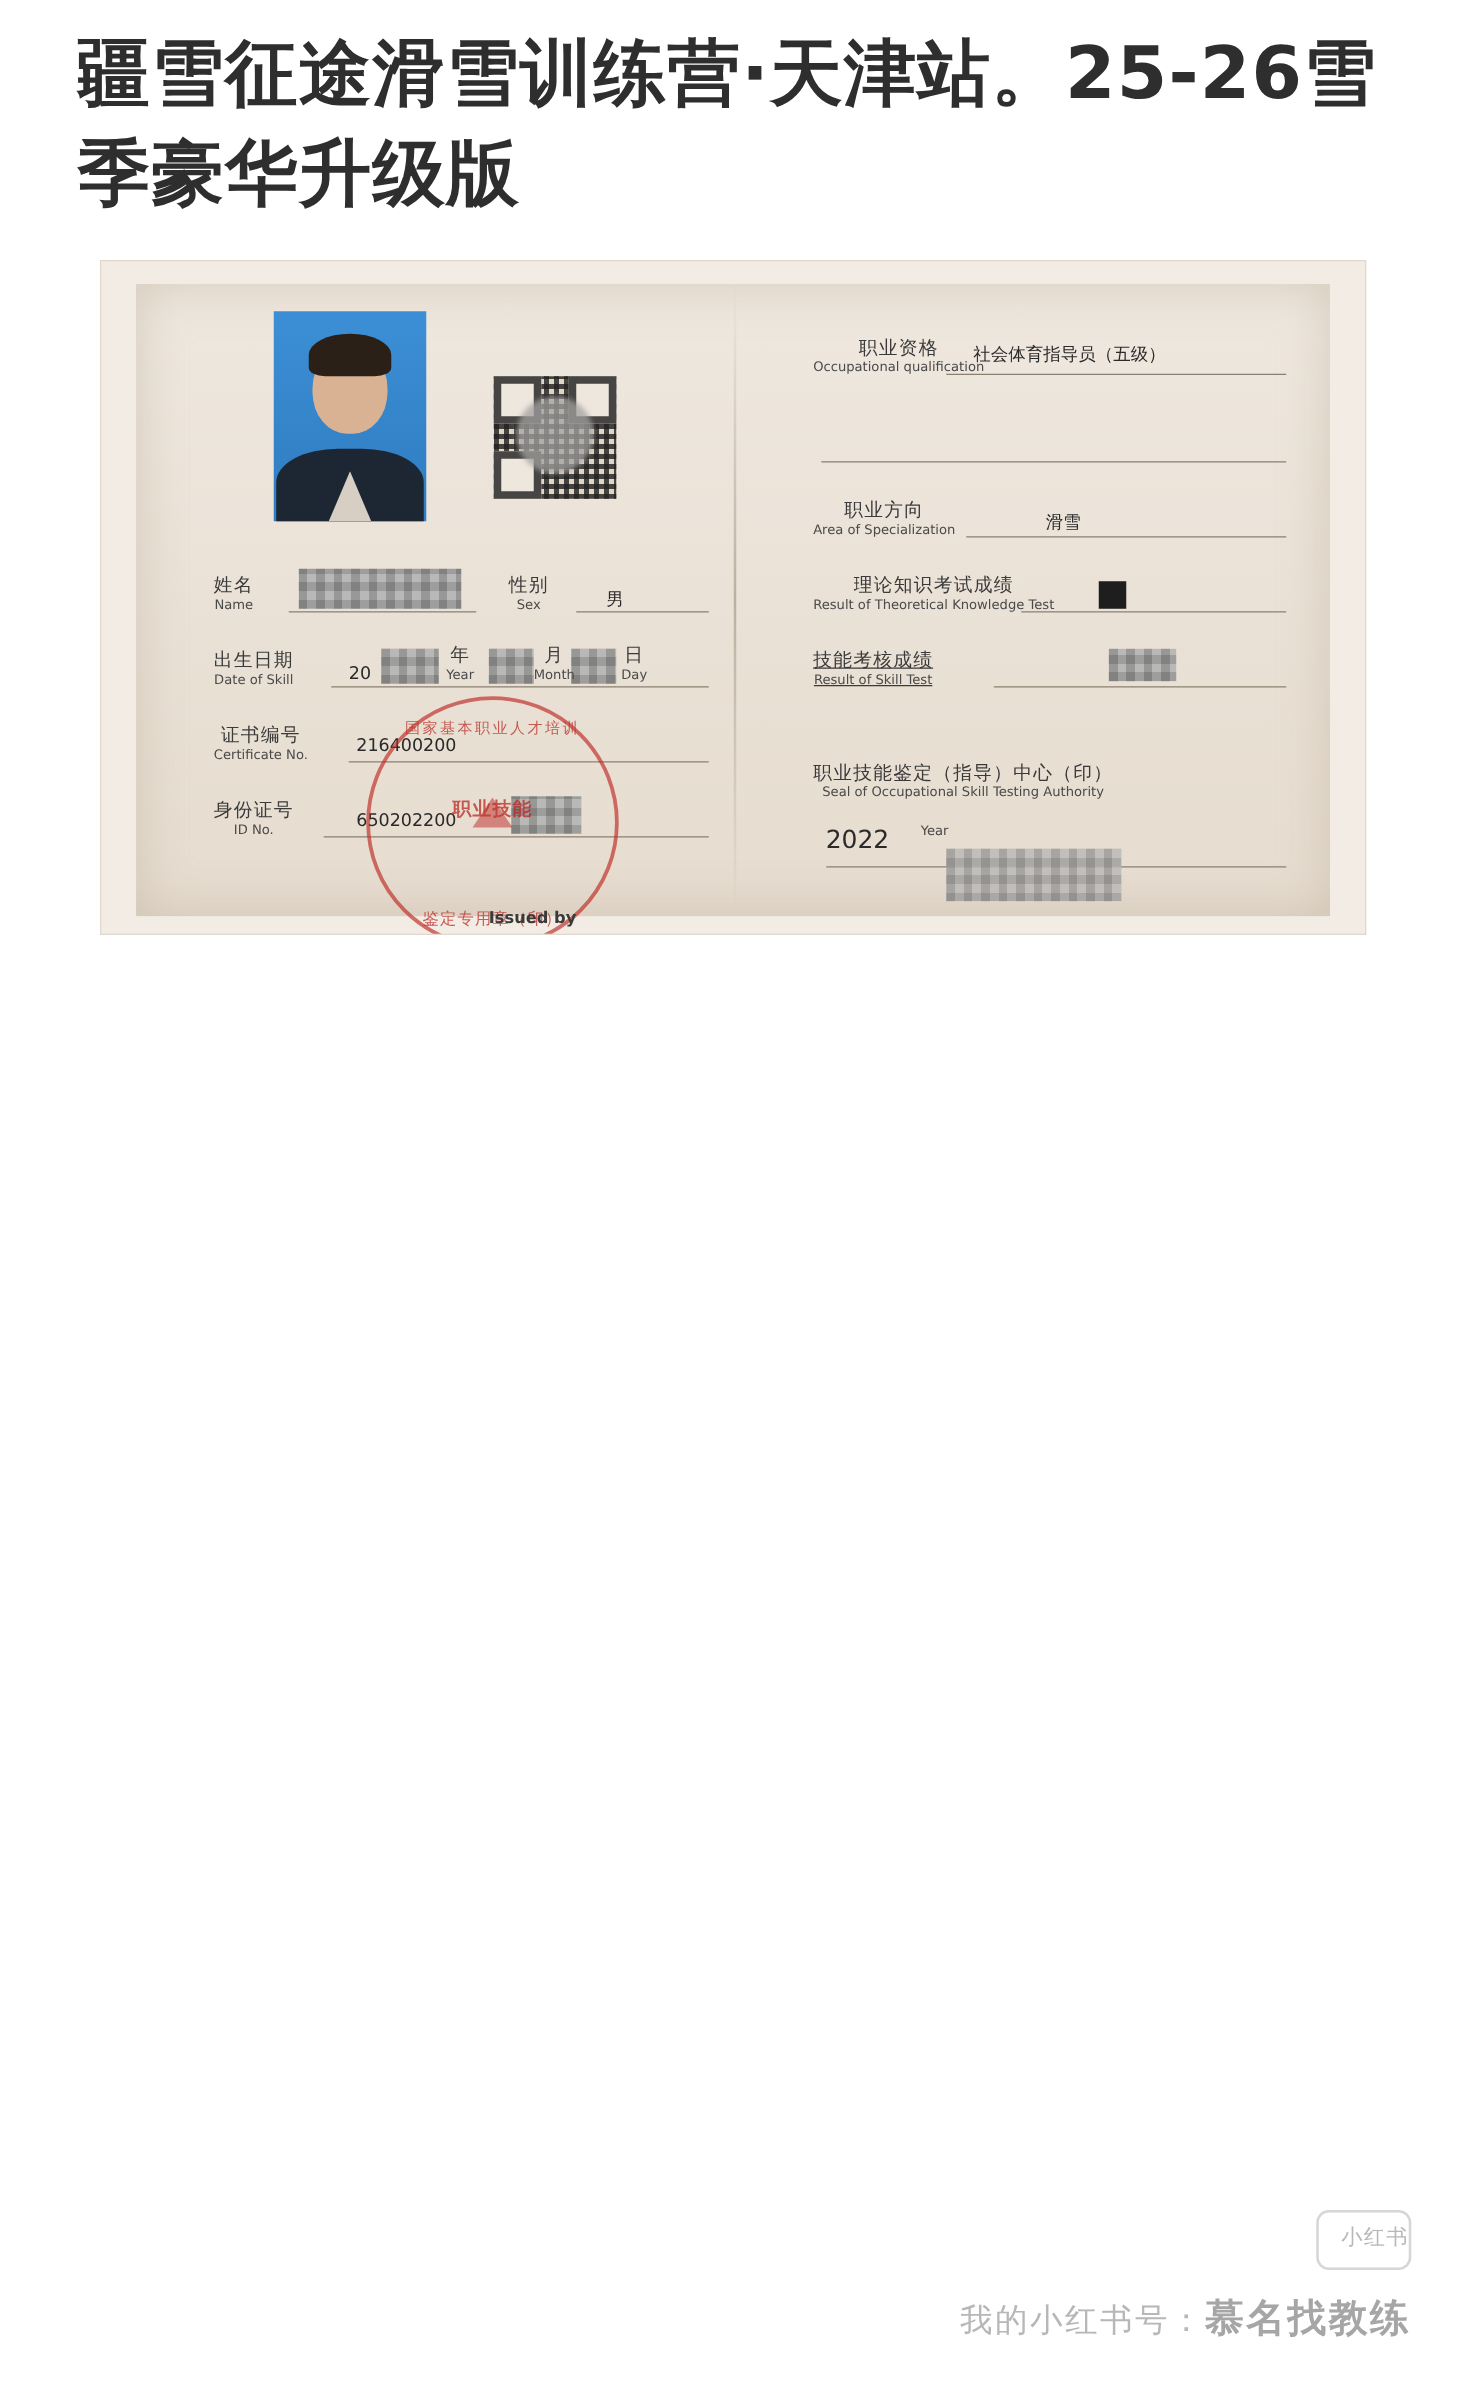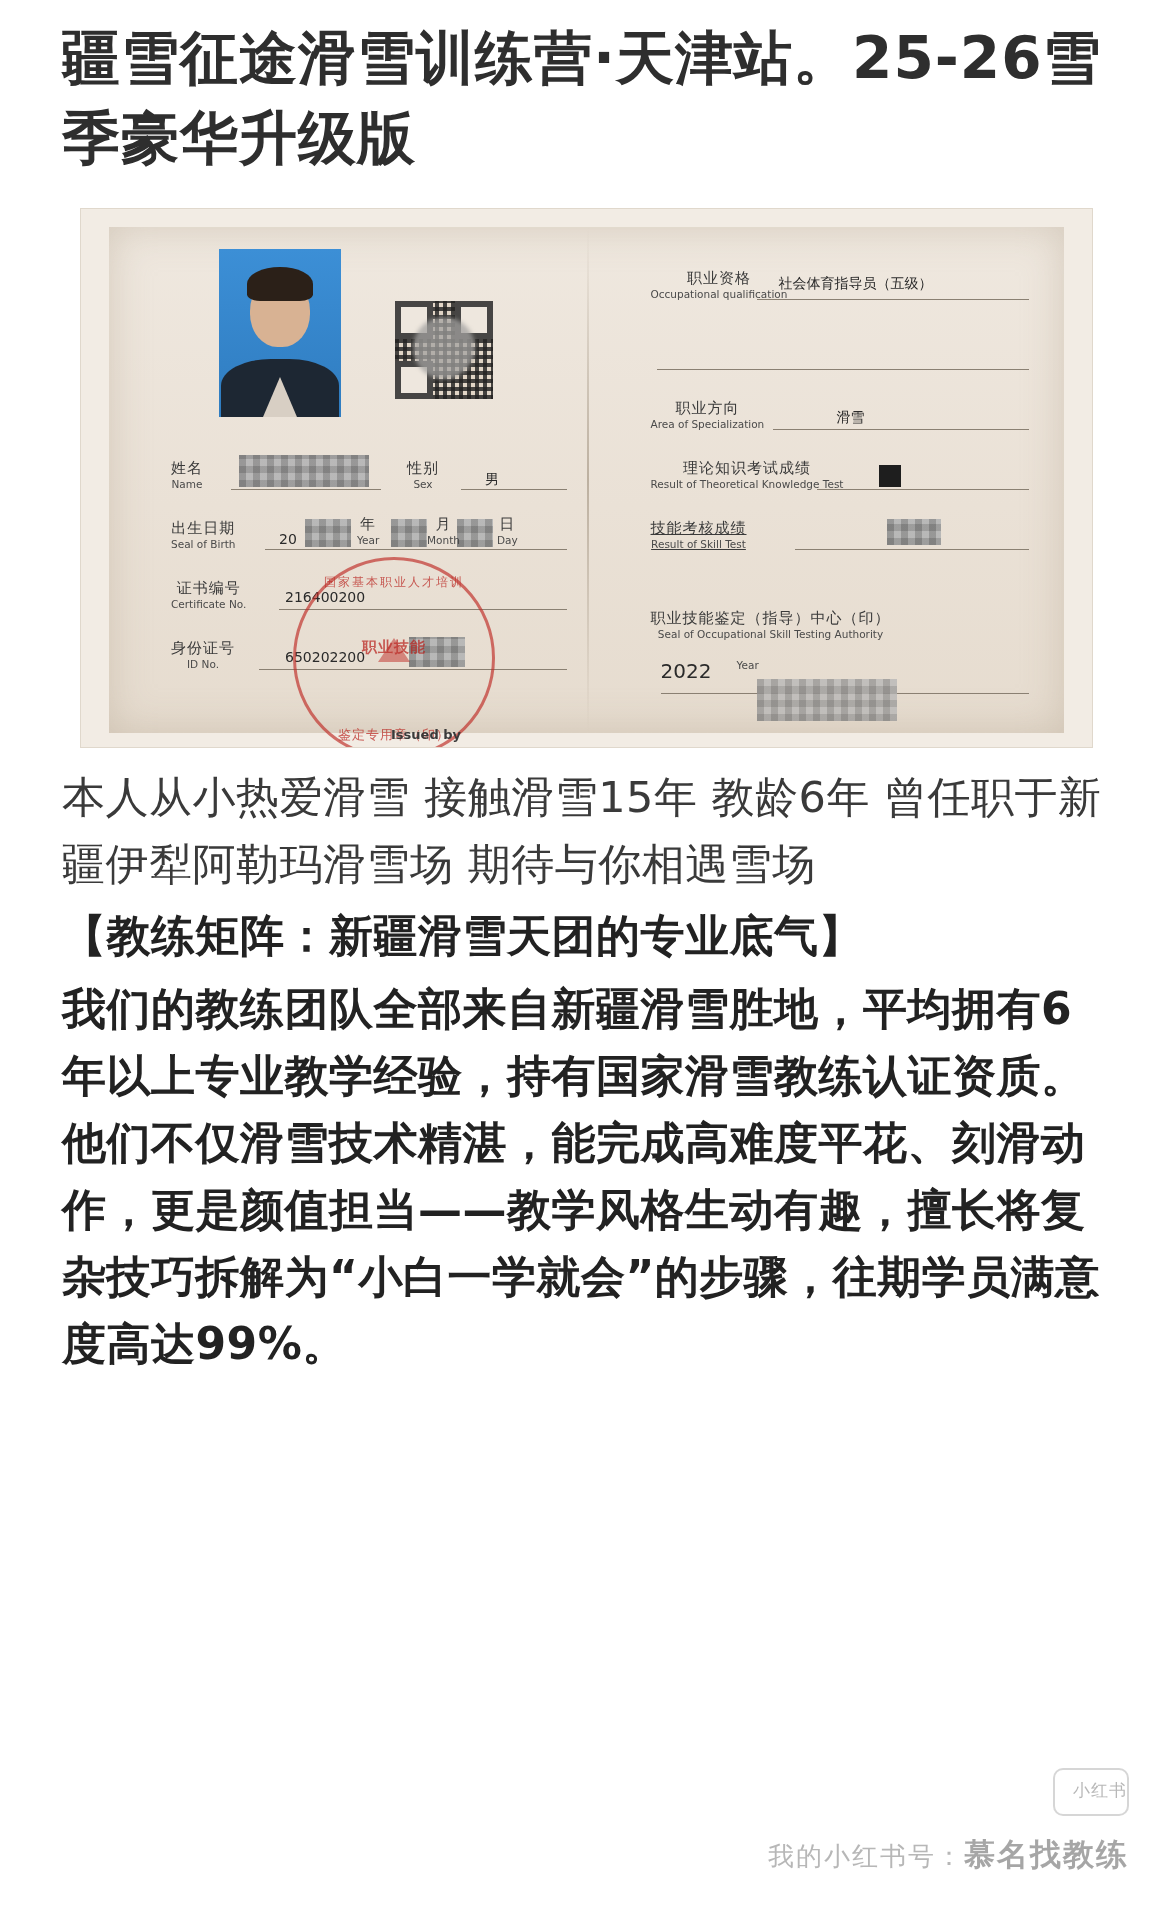--- a/index.html
+++ b/index.html
@@ -306,21 +306,21 @@
 
         <div class="field" style="left:298px; top:232px;">
           <span class="cn">性别</span>
           <span class="en">Sex</span>
         </div>
         <div class="rule" style="left:352px; top:262px; width:106px;"></div>
         <div class="val" style="left:376px; top:244px;">男</div>
 
         <div class="field" style="left:62px; top:292px;">
           <span class="cn">出生日期</span>
-          <span class="en">Seal of Birth</span>
+          <span class="en">Date of Skill</span>
         </div>
         <div class="rule" style="left:156px; top:322px; width:302px;"></div>
         <div class="val" style="left:170px; top:304px;">20</div>
         <div class="mosaic" style="left:196px; top:292px; width:46px; height:28px;"></div>
         <div class="mosaic" style="left:282px; top:292px; width:36px; height:28px;"></div>
         <div class="mosaic" style="left:348px; top:292px; width:36px; height:28px;"></div>
         <div class="field" style="left:248px; top:288px;">
           <span class="cn">年</span>
           <span class="en">Year</span>
         </div>
@@ -399,24 +399,19 @@
           <span class="en">Year</span>
         </div>
         <div class="rule" style="left:74px; top:466px; width:368px;"></div>
 
 
         <div class="mosaic" style="left:170px; top:452px; width:140px; height:42px; opacity:.8;"></div>
       </div>
     </div>
   </div>
 
-  <div class="body-text">
-    <p class="para-light">本人从小热爱滑雪 接触滑雪15年 教龄6年 曾任职于新疆伊犁阿勒玛滑雪场 期待与你相遇雪场</p>
-    <p class="para-bold">【教练矩阵：新疆滑雪天团的专业底气】</p>
-    <p class="para-bold">我们的教练团队全部来自新疆滑雪胜地，平均拥有6年以上专业教学经验，持有国家滑雪教练认证资质。他们不仅滑雪技术精湛，能完成高难度平花、刻滑动作，更是颜值担当——教学风格生动有趣，擅长将复杂技巧拆解为“小白一学就会”的步骤，往期学员满意度高达99%。</p>
-  </div>
 
   <div class="wm-badge">小红书</div>
   <div class="wm-text">
     <span>我的小红书号：</span><span class="big">慕名找教练</span>
   </div>
 
 </div>
 
 </body></html>

